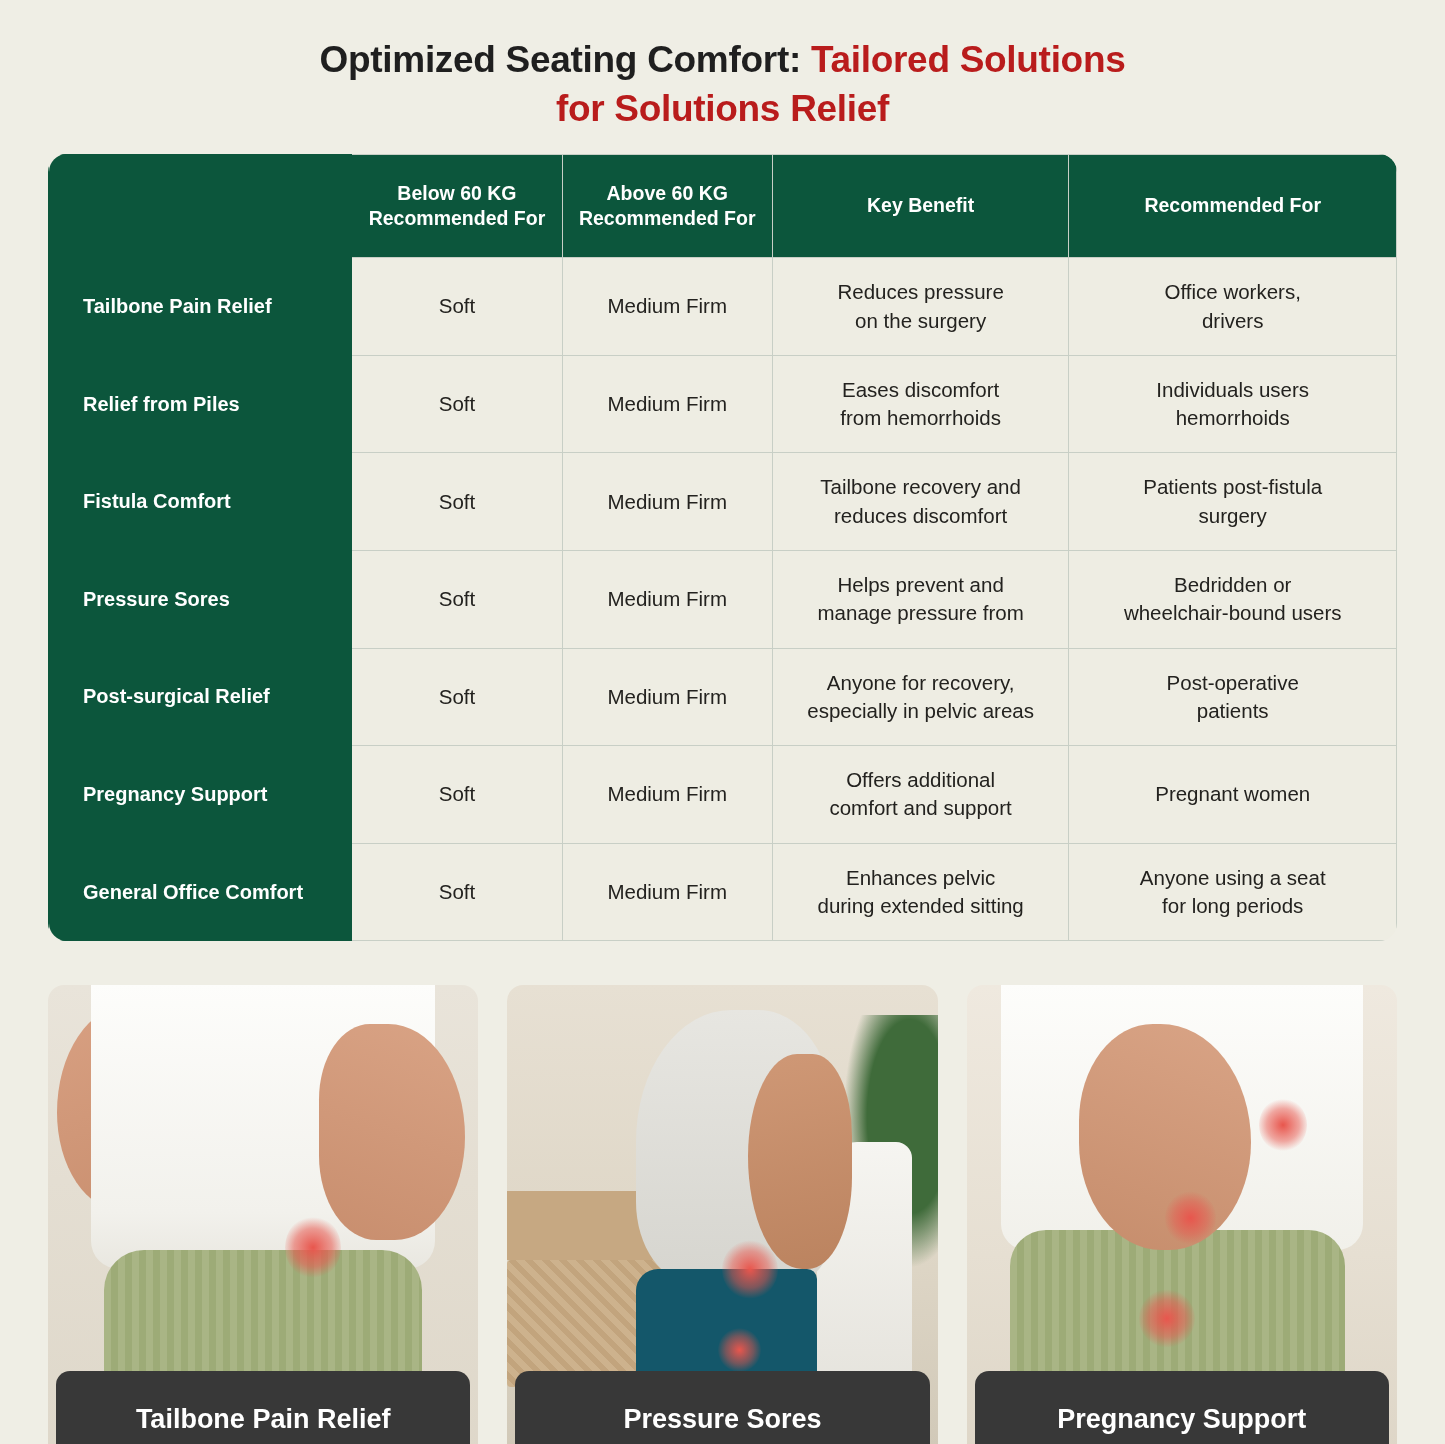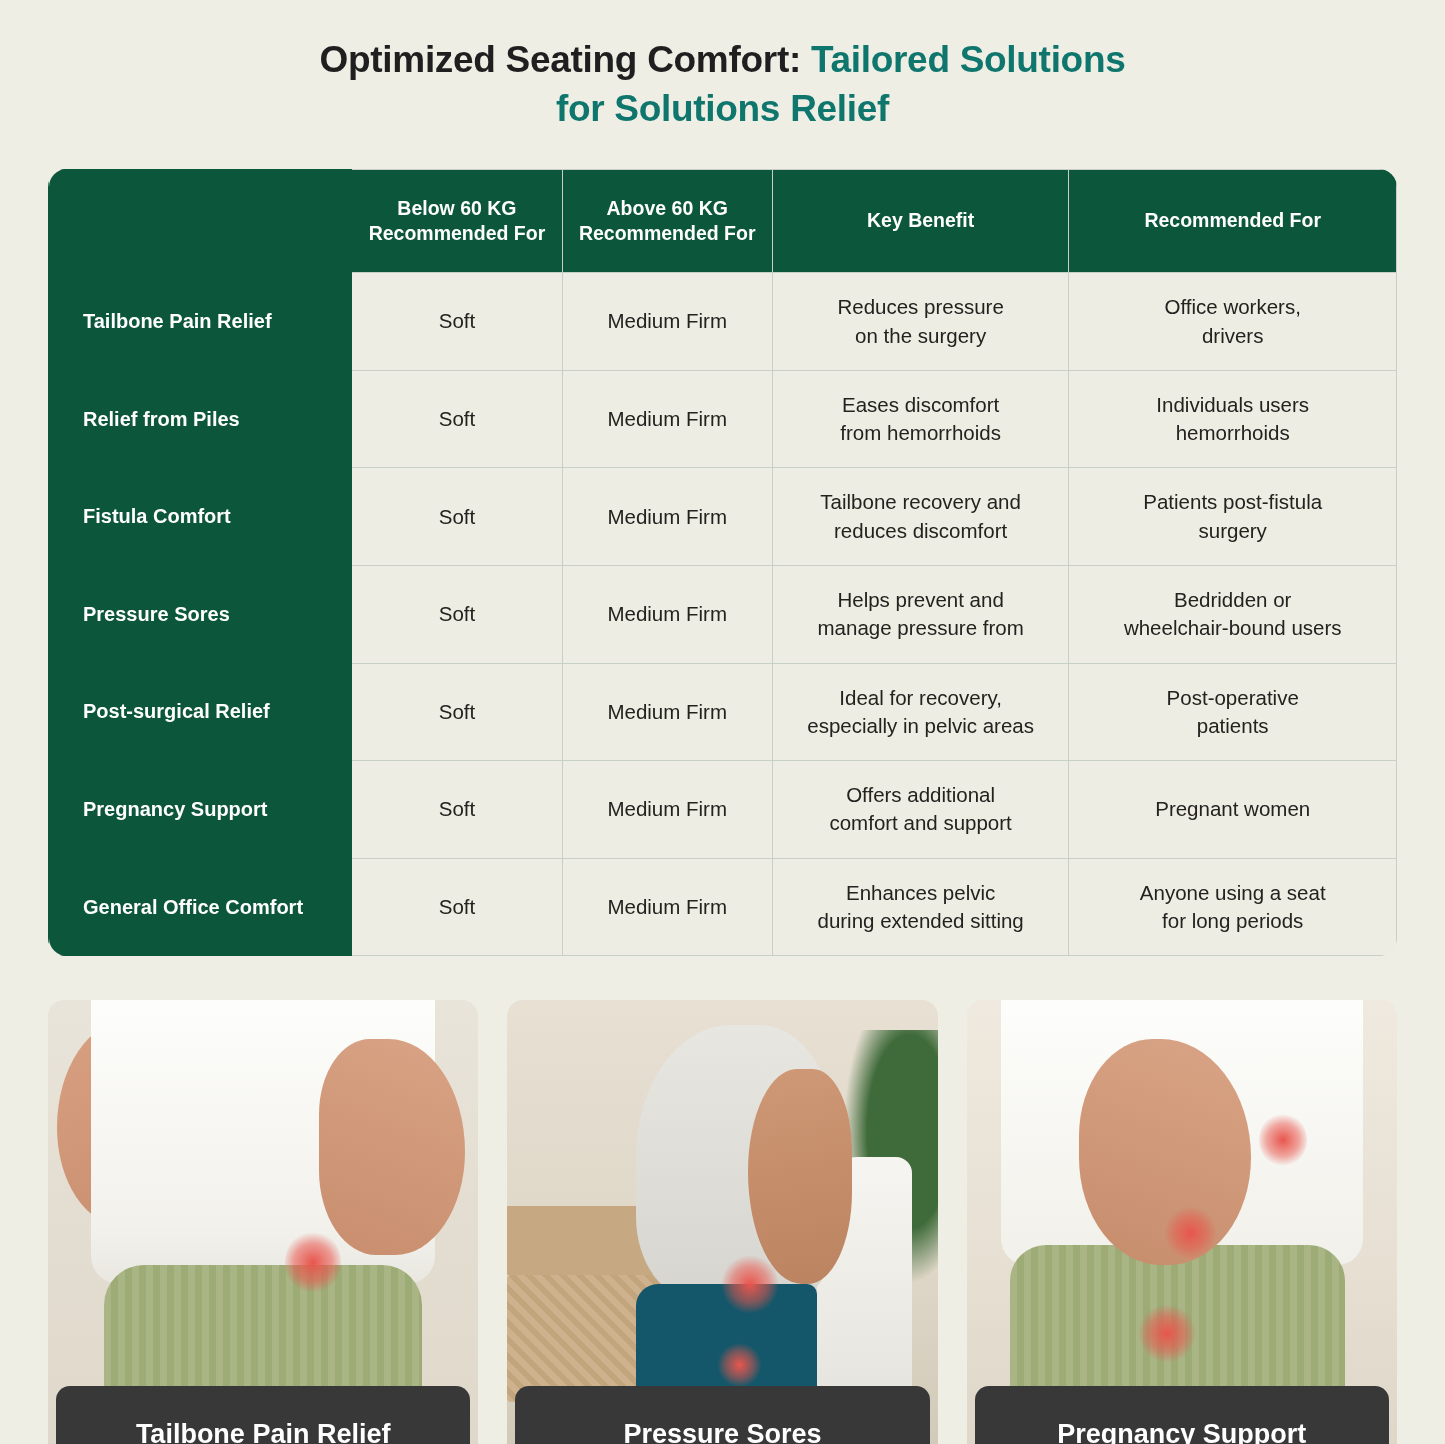--- a/index.html
+++ b/index.html
@@ -22,25 +22,25 @@
     padding: 36px 60px 0 60px;
     text-align: center;
   }
   .title-line {
     font-size: 37px;
     font-weight: bold;
     color: #1f1f1f;
     line-height: 1.32;
     letter-spacing: -0.3px;
   }
-  .title-accent { color: #0f766e; }
+  .title-accent { color: #b91c1c; }
 
   
   .table-wrap {
-    margin: 35px 48px 0 48px;
+    margin: 20px 48px 0 48px;
     border-radius: 18px;
     overflow: hidden;
     background: #eeede3;
   }
   table.comparison {
     width: 100%;
     border-collapse: collapse;
     table-layout: fixed;
   }
   table.comparison th, table.comparison td {
@@ -328,21 +328,21 @@
           <td class="cell">
             <div>Bedridden or</div>
             <div>wheelchair-bound users</div>
           </td>
         </tr>
         <tr>
           <td class="rowhead">Post-surgical Relief</td>
           <td class="cell">Soft</td>
           <td class="cell">Medium Firm</td>
           <td class="cell">
-            <div>Ideal for recovery,</div>
+            <div>Anyone for recovery,</div>
             <div>especially in pelvic areas</div>
           </td>
           <td class="cell">
             <div>Post-operative</div>
             <div>patients</div>
           </td>
         </tr>
         <tr>
           <td class="rowhead">Pregnancy Support</td>
           <td class="cell">Soft</td>

